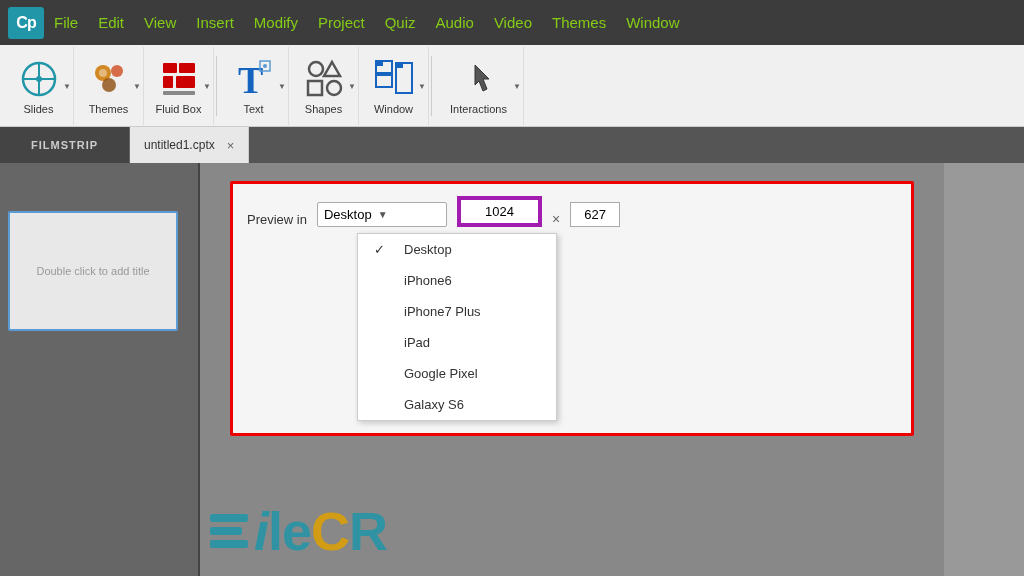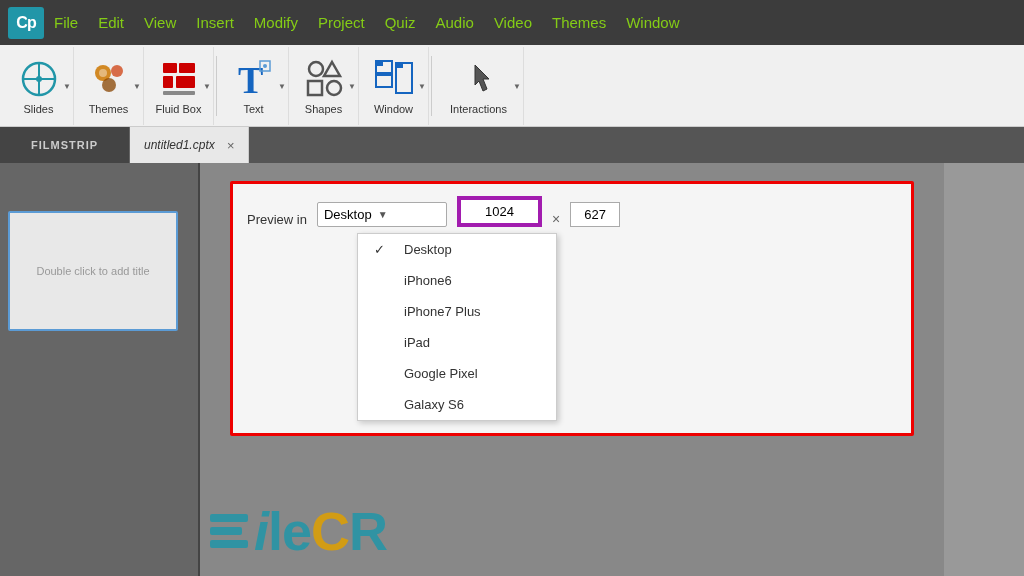--- a/index.html
+++ b/index.html
@@ -102,21 +102,20 @@
     }
     .doc-tab {
       background: #e8e8e8;
       color: #333;
       font-size: 12px;
       padding: 0 14px;
       display: flex;
       align-items: center;
       gap: 8px;
       border-right: 1px solid #ccc;
-      font-style: italic;
     }
     .doc-tab-close {
       font-size: 13px;
       color: #666;
       cursor: pointer;
       margin-left: 4px;
     }
 
     
     .main-area {

